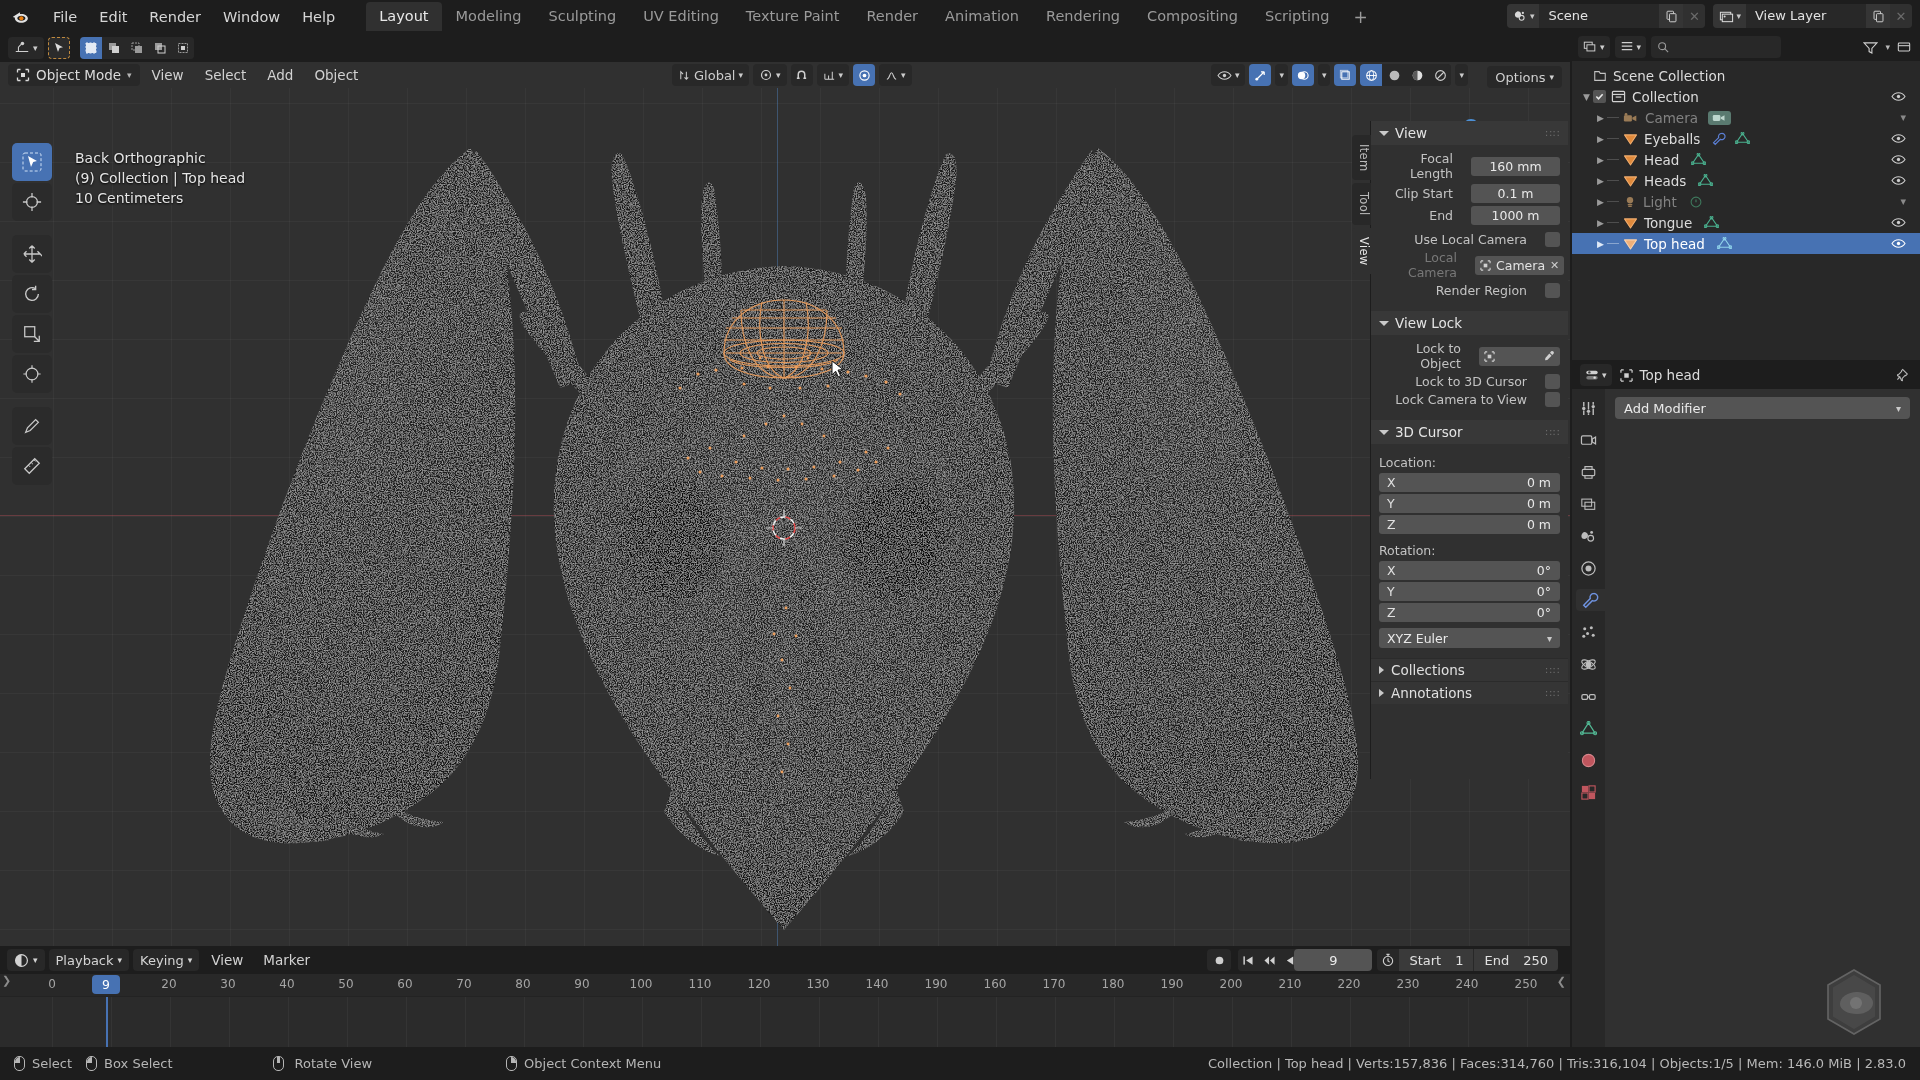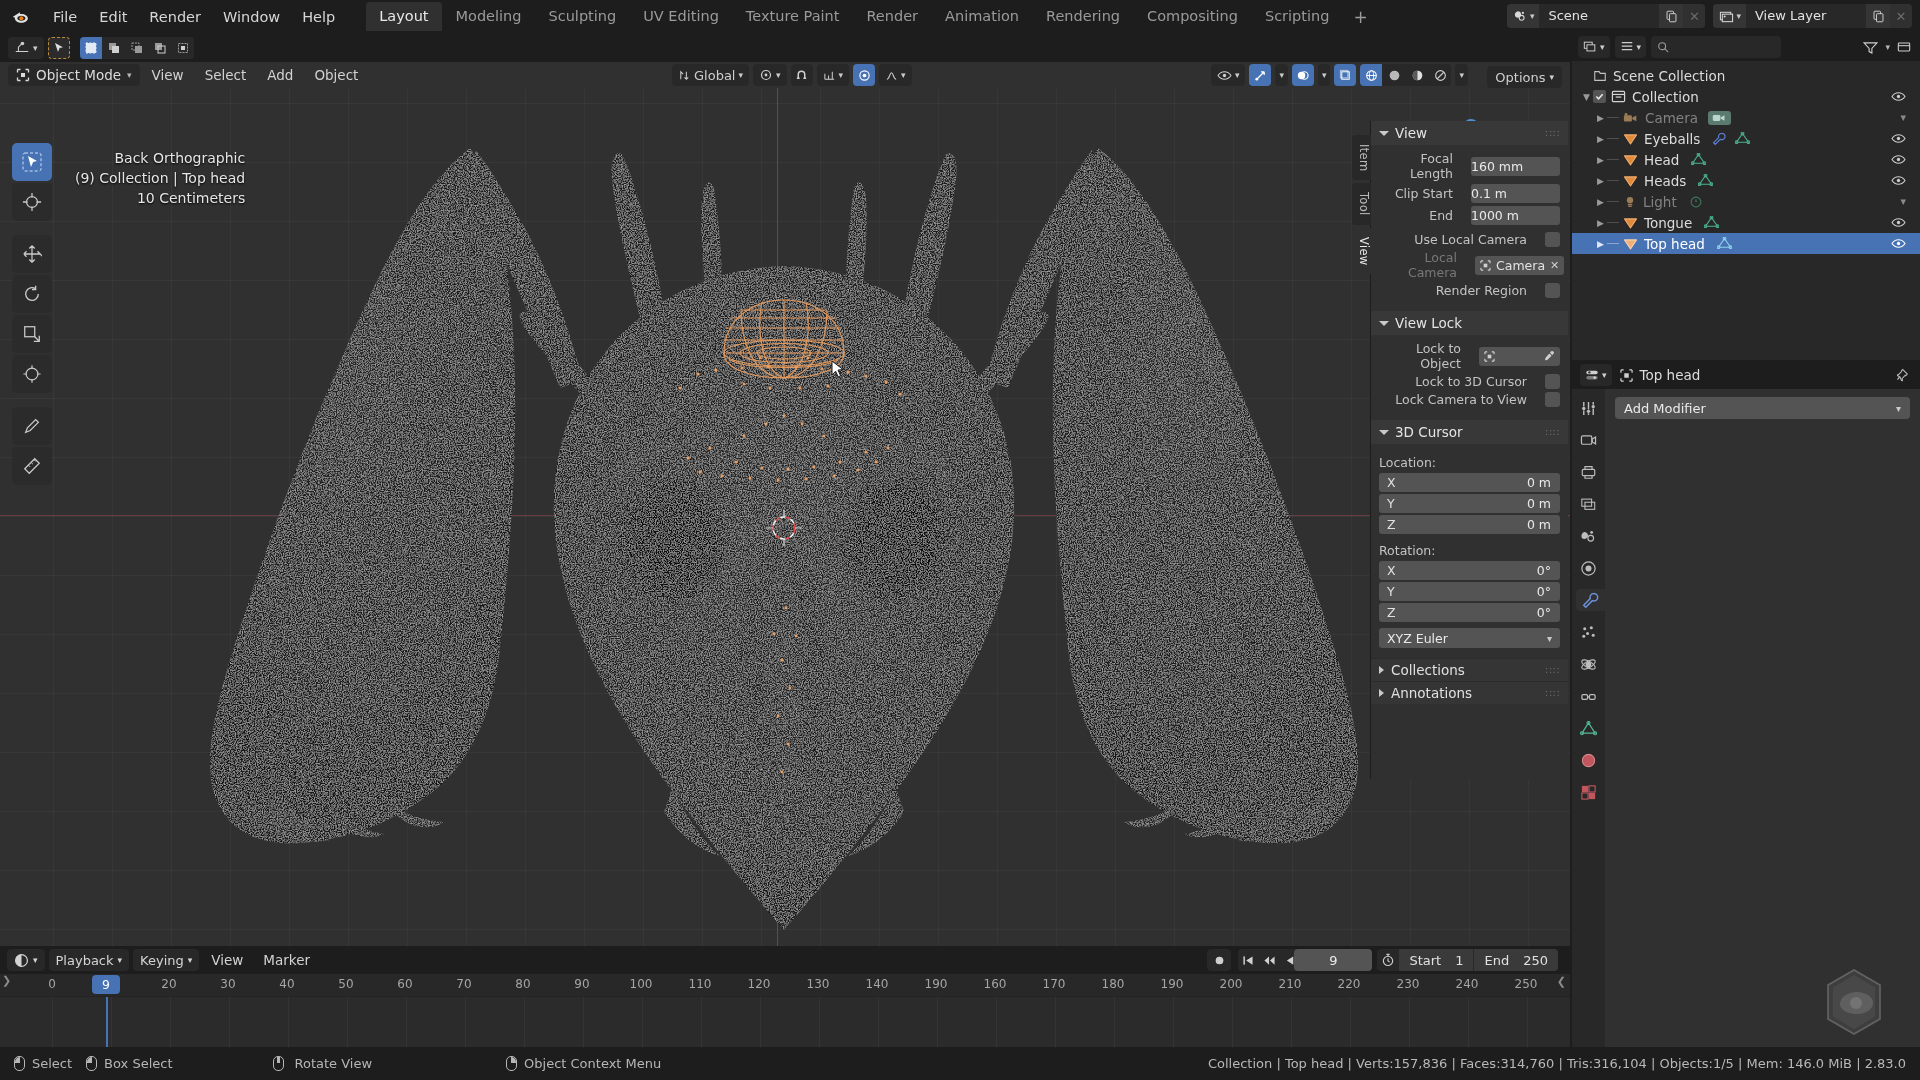--- a/index.html
+++ b/index.html
@@ -83,21 +83,21 @@
   .vp-canvas{ position:absolute; left:0; top:55px; width:1570px; height:858px; overflow:hidden; background:#303030;}
   .vp-grid{ position:absolute; inset:0;
     background-image:
       linear-gradient(to right, rgba(255,255,255,.035) 1px, transparent 1px),
       linear-gradient(to bottom, rgba(255,255,255,.035) 1px, transparent 1px);
     background-size:59px 59px; background-position:-6px 15px;
   }
   .axis-x{ position:absolute; left:0; top:427px; width:100%; height:1px; background:rgba(190,80,90,.40);}
   .axis-z{ position:absolute; left:777px; top:0; width:1px; height:100%; background:rgba(80,130,190,.45);}
 
-  .vp-overlay-text{ position:absolute; left:75px; top:60px; font-size:14px; color:#e6e6e6; line-height:20px; text-shadow:0 1px 2px #000;text-align:right;}
+  .vp-overlay-text{ position:absolute; left:75px; top:60px; font-size:14px; color:#e6e6e6; line-height:20px; text-shadow:0 1px 2px #000;}
 
   
   .toolbar{ position:absolute; left:12px; top:55px; width:42px; background:transparent; }
   .tool{
     width:40px;height:38px;margin-bottom:2px;border-radius:5px;background:#2b2b2b;
     display:flex;align-items:center;justify-content:center;color:#c9c9c9;
   }
   .tool.active{ background:#4772b3; color:#fff; }
   .tool-sep{ height:12px; }
 
@@ -125,21 +125,21 @@
     background:#383838; font-size:13.5px; color:#e4e4e4;
   }
   .pnl-hdr .dots{ margin-left:auto; color:#6e6e6e; font-size:10px; letter-spacing:1px;}
   .tri{ width:0;height:0;border-left:5px solid #c9c9c9;border-top:4px solid transparent;border-bottom:4px solid transparent;}
   .tri.open{ border-left:5px solid transparent;border-right:5px solid transparent;border-top:5px solid #c9c9c9; border-bottom:0;}
   .pnl-body{ padding:6px 8px 10px; }
   .row{ display:flex; align-items:center; margin-bottom:3px; gap:18px; }
   .row .lab{ flex:0 0 auto; text-align:right; font-size:12.5px; color:#c3c3c3; }
   .fld{
     flex:1 1 auto; background:#545454; border-radius:3px; height:19px; line-height:19px;
-    font-size:12.5px; color:#e9e9e9; position:relative;
+    font-size:12.5px; color:#e9e9e9; text-align:center; position:relative;
   }
   .fld.split{ text-align:right; padding-right:9px; }
   .fld.split .k{ position:absolute; left:8px; color:#e0e0e0;}
   .chk{ width:15px;height:15px;background:#545454;border-radius:3px;flex:0 0 auto;}
   .labr{ flex:1 1 auto; text-align:right; font-size:12.5px; color:#c3c3c3;}
   .labr.dim{ color:#787878; }
   .objfield{
     flex:1 1 auto; background:#545454; border-radius:3px; height:19px;
     display:flex;align-items:center; padding:0 5px; gap:5px; font-size:12.5px; color:#e2e2e2;
   }

